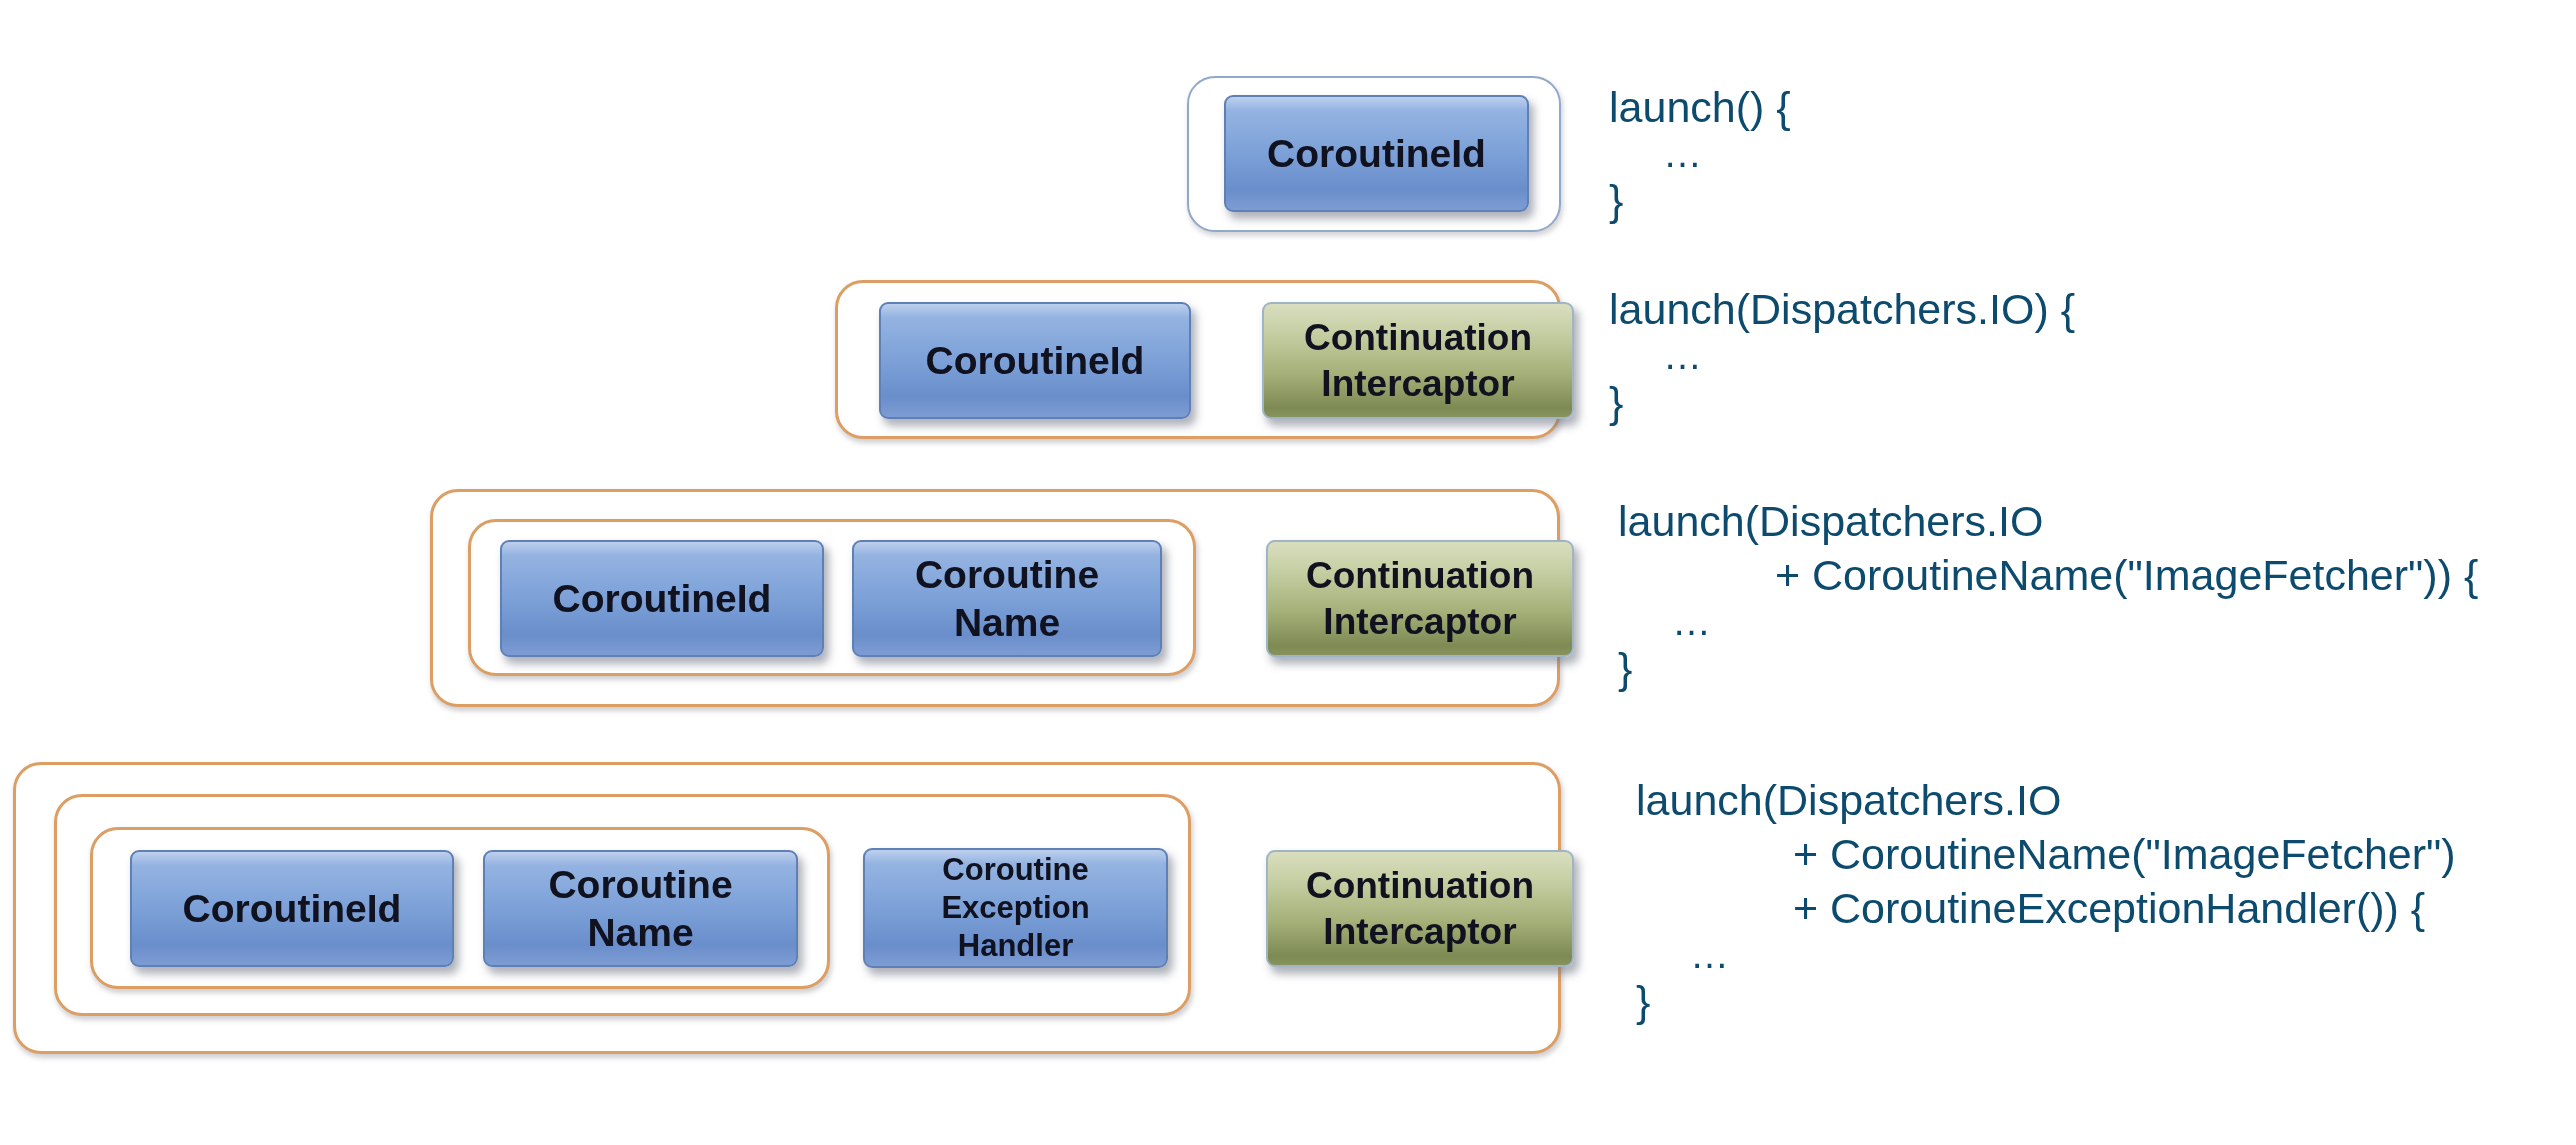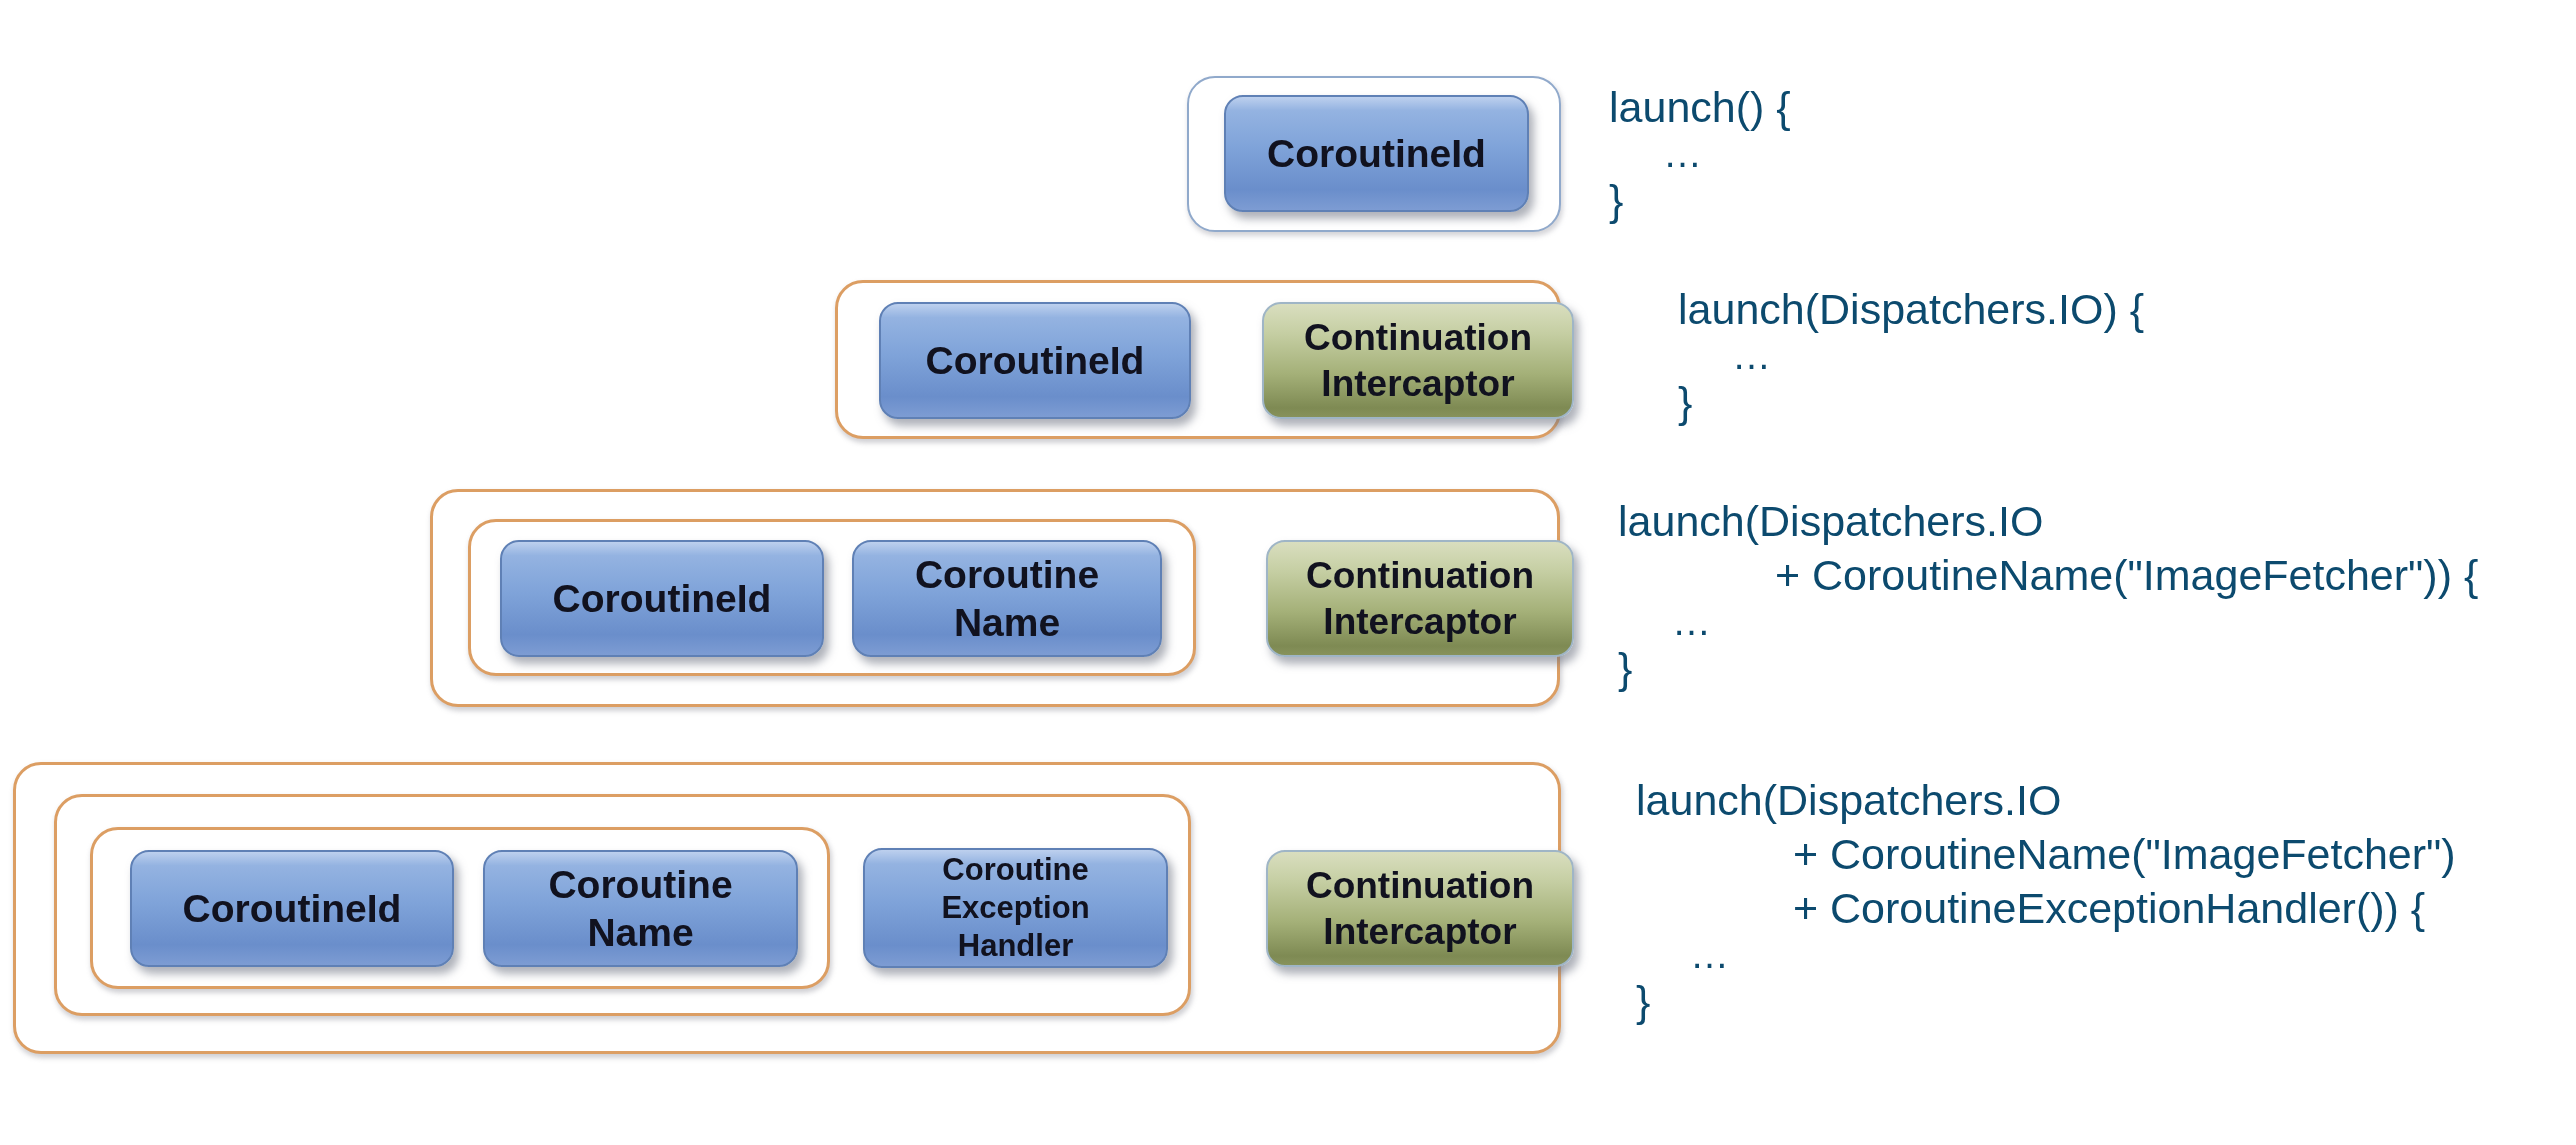--- a/index.html
+++ b/index.html
@@ -25,21 +25,21 @@
   }
   .ctx.blue {
     border: 2.8px solid #90a9cb;
     box-shadow: 1.9px 3.7px 5.6px rgba(150,150,160,0.40);
   }
 
   
   .box {
     position: absolute;
     box-sizing: border-box;
-    border-radius: 19px;
+    border-radius: 9px;
     display: flex;
     align-items: center;
     justify-content: center;
     text-align: center;
     white-space: pre-line;
     color: #11121f;
     font-weight: 600;
     box-shadow: 4.6px 6.5px 8.3px rgba(110,115,130,0.55);
   }
   .box.blue-box {
@@ -85,21 +85,21 @@
   <div class="code" style="left:1609px; top:80px;">
     <div class="line">launch() {</div>
     <div class="line dots">…</div>
     <div class="line">}</div>
   </div>
 
   <div class="ctx orange" style="left:835px; top:280px; width:726px; height:159px;"></div>
   <div class="box blue-box label-lg" style="left:879px; top:302px; width:312px; height:117px;">CoroutineId</div>
   <div class="box green-box label-md" style="left:1216px; top:302px; width:312px; height:117px;">Continuation
 Intercaptor</div>
-  <div class="code" style="left:1678px; top:282px;">
+  <div class="code" style="left:1609px; top:282px;">
     <div class="line">launch(Dispatchers.IO) {</div>
     <div class="line dots">…</div>
     <div class="line">}</div>
   </div>
 
   <div class="ctx orange" style="left:430px; top:489px; width:1130px; height:218px;"></div>
   <div class="ctx orange" style="left:468px; top:519px; width:728px; height:157px;"></div>
   <div class="box blue-box label-lg" style="left:500px; top:540px; width:324px; height:117px;">CoroutineId</div>
   <div class="box blue-box label-lg" style="left:852px; top:540px; width:310px; height:117px;">Coroutine
 Name</div>

